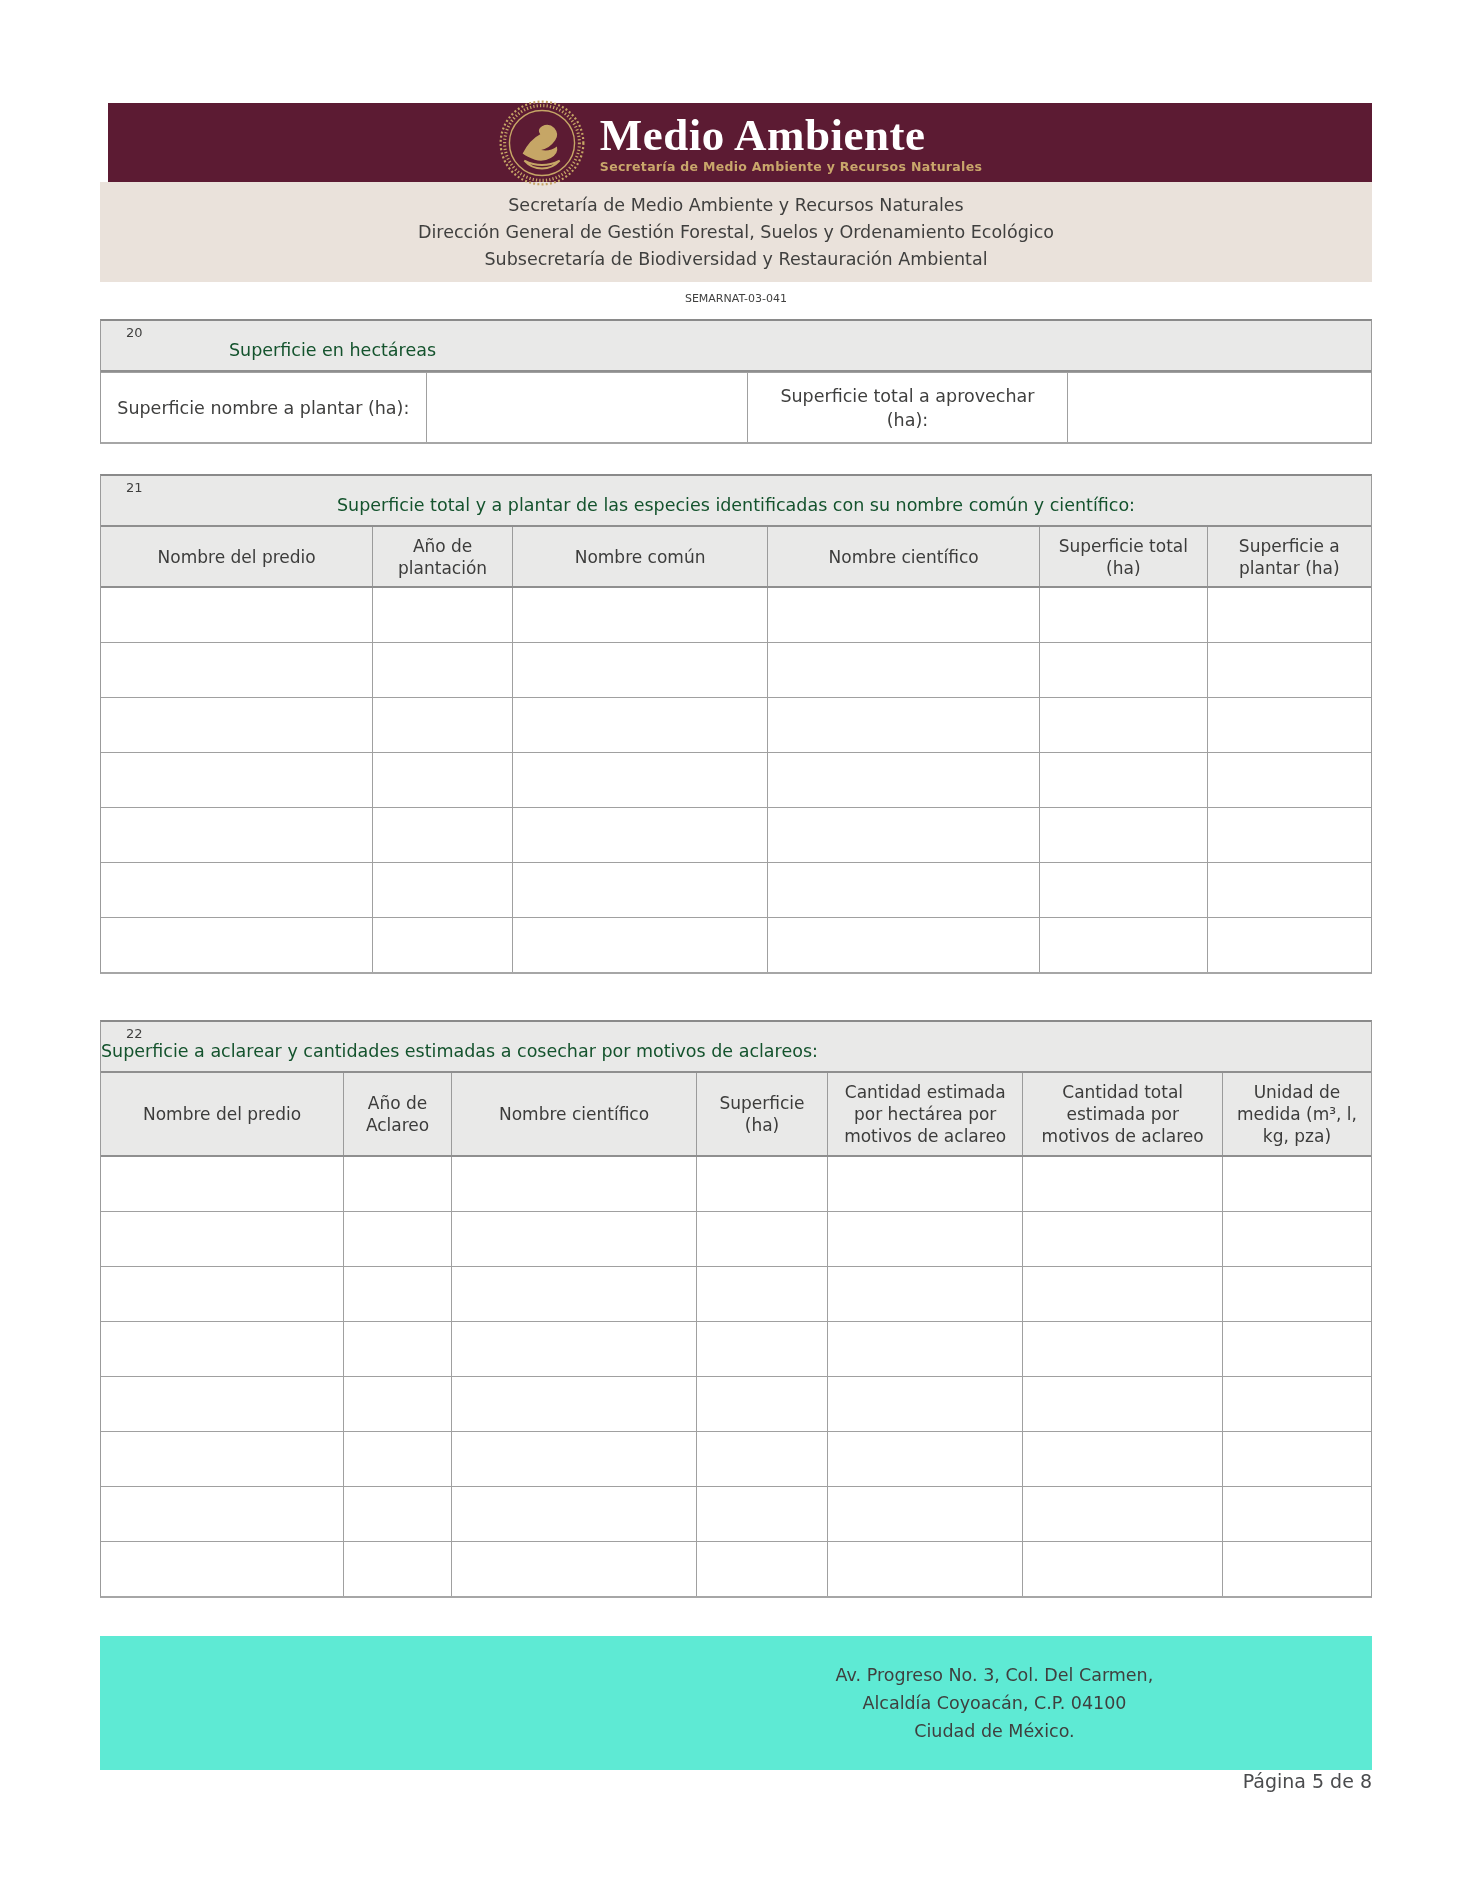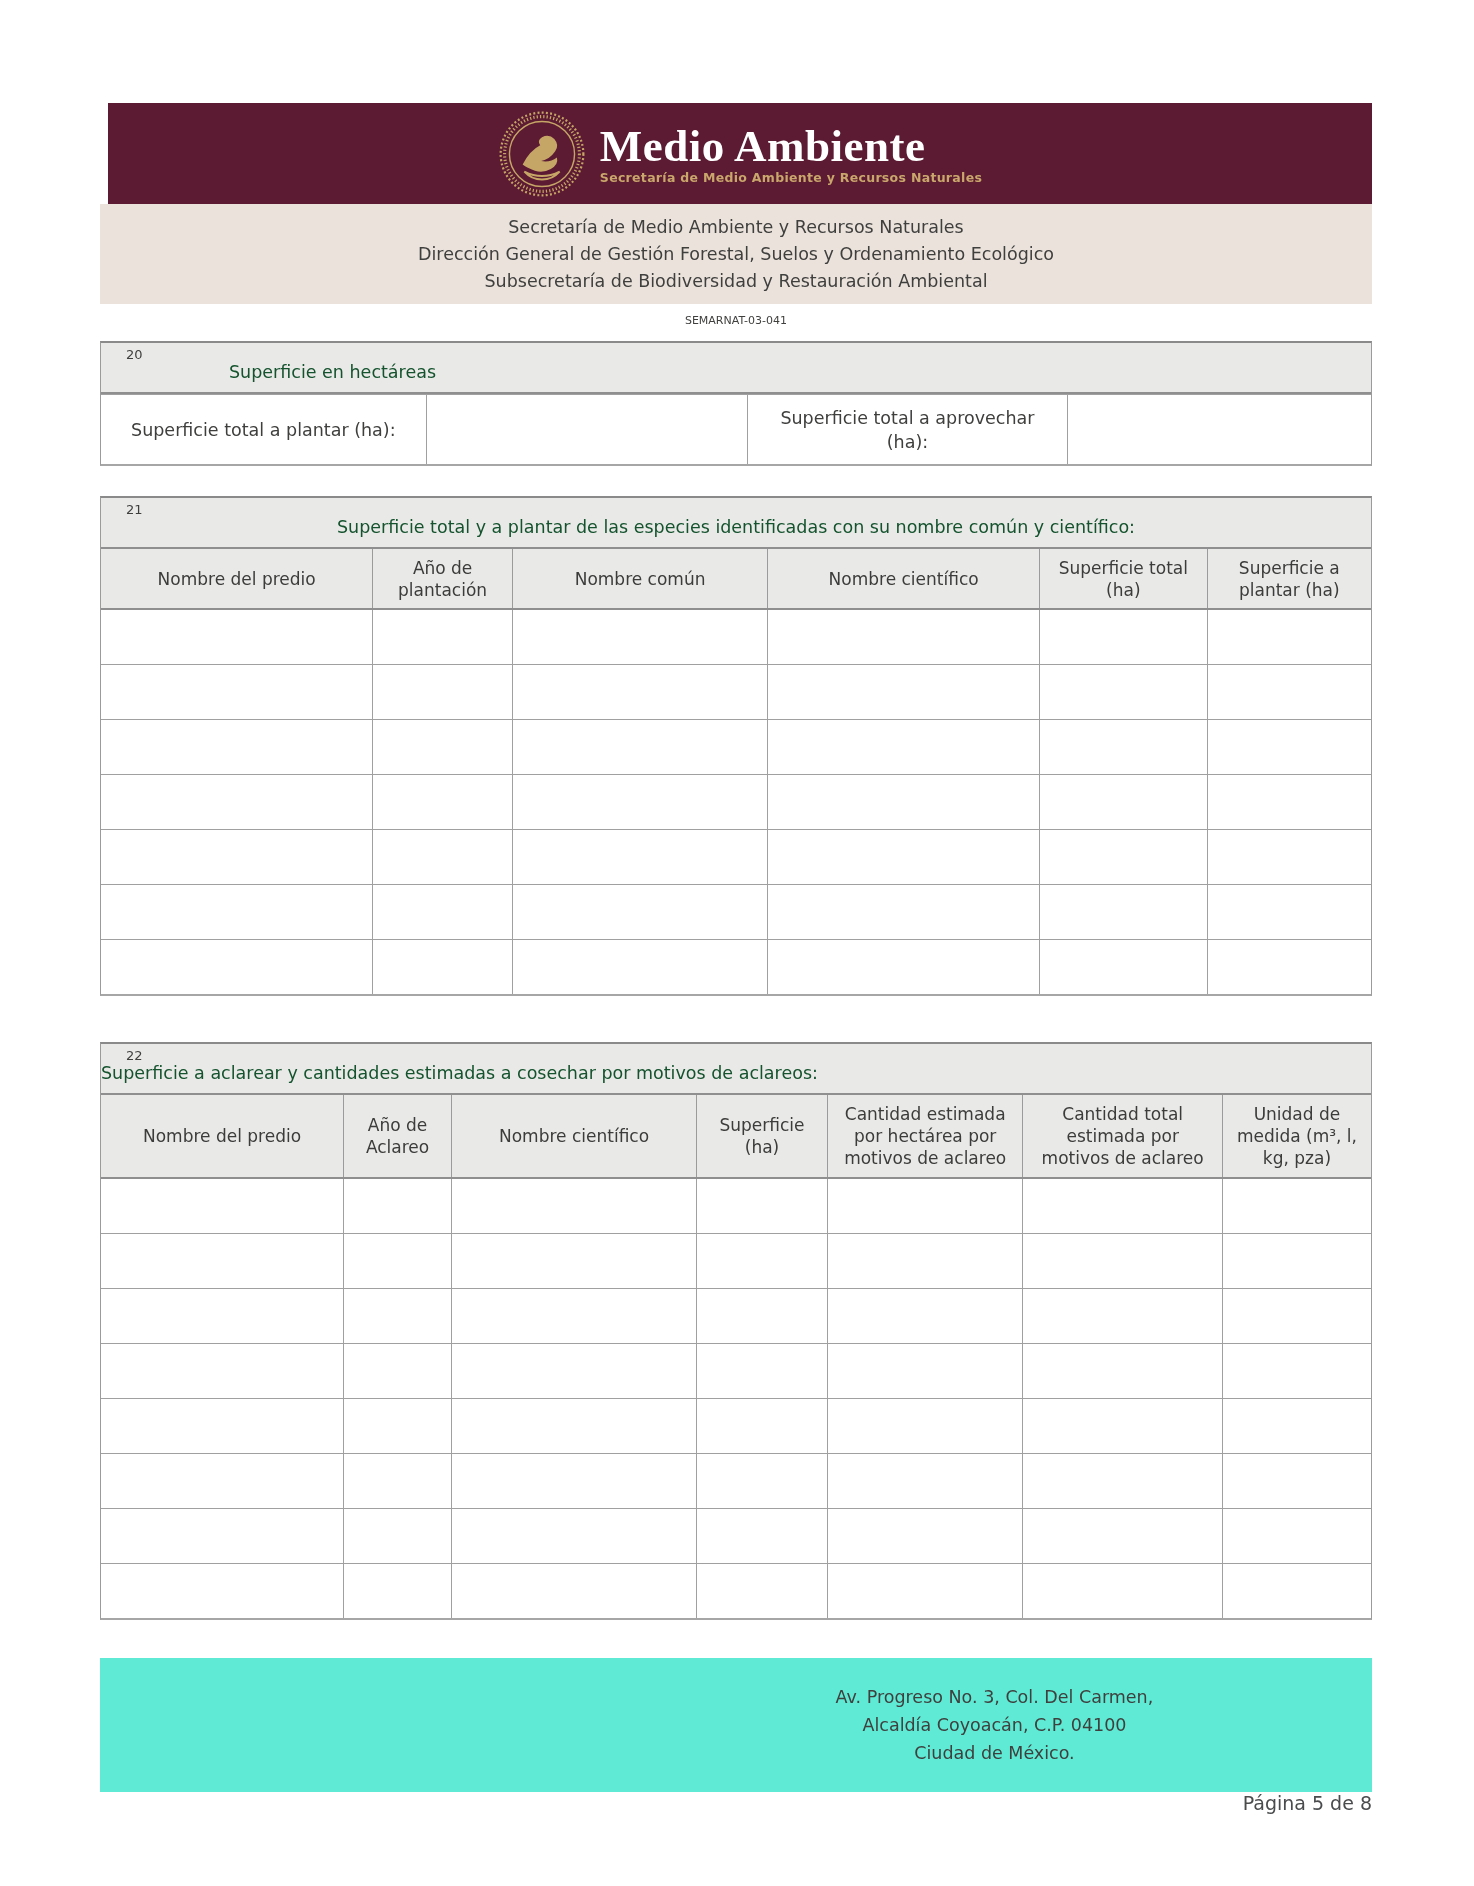--- a/index.html
+++ b/index.html
@@ -1,21 +1,21 @@
 <!DOCTYPE html>
 <html><head>
 <meta charset="utf-8">
 <style>
   html,body{margin:0;padding:0;background:#ffffff;}
   body{width:1474px;height:1886px;font-family:"DejaVu Sans","Liberation Sans",sans-serif;color:#3f3f3e;}
   .page{position:relative;width:1474px;height:1886px;background:#fff;overflow:hidden;}
   .content{position:absolute;left:100px;top:0;width:1272px;}
 
   
-  .banner{margin-top:103px;height:101px;background:#5c1b33;display:flex;align-items:center;justify-content:center;margin-left:8px;}
+  .banner{margin-top:103px;height:79px;background:#5c1b33;display:flex;align-items:center;justify-content:center;margin-left:8px;}
   .logo-group{display:flex;align-items:center;gap:14px;}
   .seal{flex:0 0 auto;}
   .brand-block{display:flex;flex-direction:column;}
   .brand{font-family:"Liberation Serif","DejaVu Serif",serif;font-weight:bold;color:#ffffff;font-size:45px;line-height:46px;letter-spacing:0.5px;}
   .brand-sub{font-size:12.5px;font-weight:bold;color:#c9a66b;margin-top:1px;letter-spacing:0.3px;}
 
   
   .org-band{height:100px;background:#eae2db;text-align:center;display:flex;flex-direction:column;justify-content:center;}
   .org-line{font-size:17.5px;line-height:27px;color:#3f3f3e;}
 
@@ -91,21 +91,21 @@
       </div>
       <table class="grid s20">
         <colgroup>
             <col style="width:25.6%">
             <col style="width:25.3%">
             <col style="width:25.2%">
             <col style="width:23.9%">
           </colgroup>
         <tbody>
           <tr>
-            <td>Superficie total a plantar (ha):</td>
+            <td>Superficie nombre a plantar (ha):</td>
             <td></td>
             <td>Superficie total a aprovechar (ha):</td>
             <td></td>
           </tr>
         </tbody>
       </table>
     </div>
 
     <div class="gap30"></div>
 

